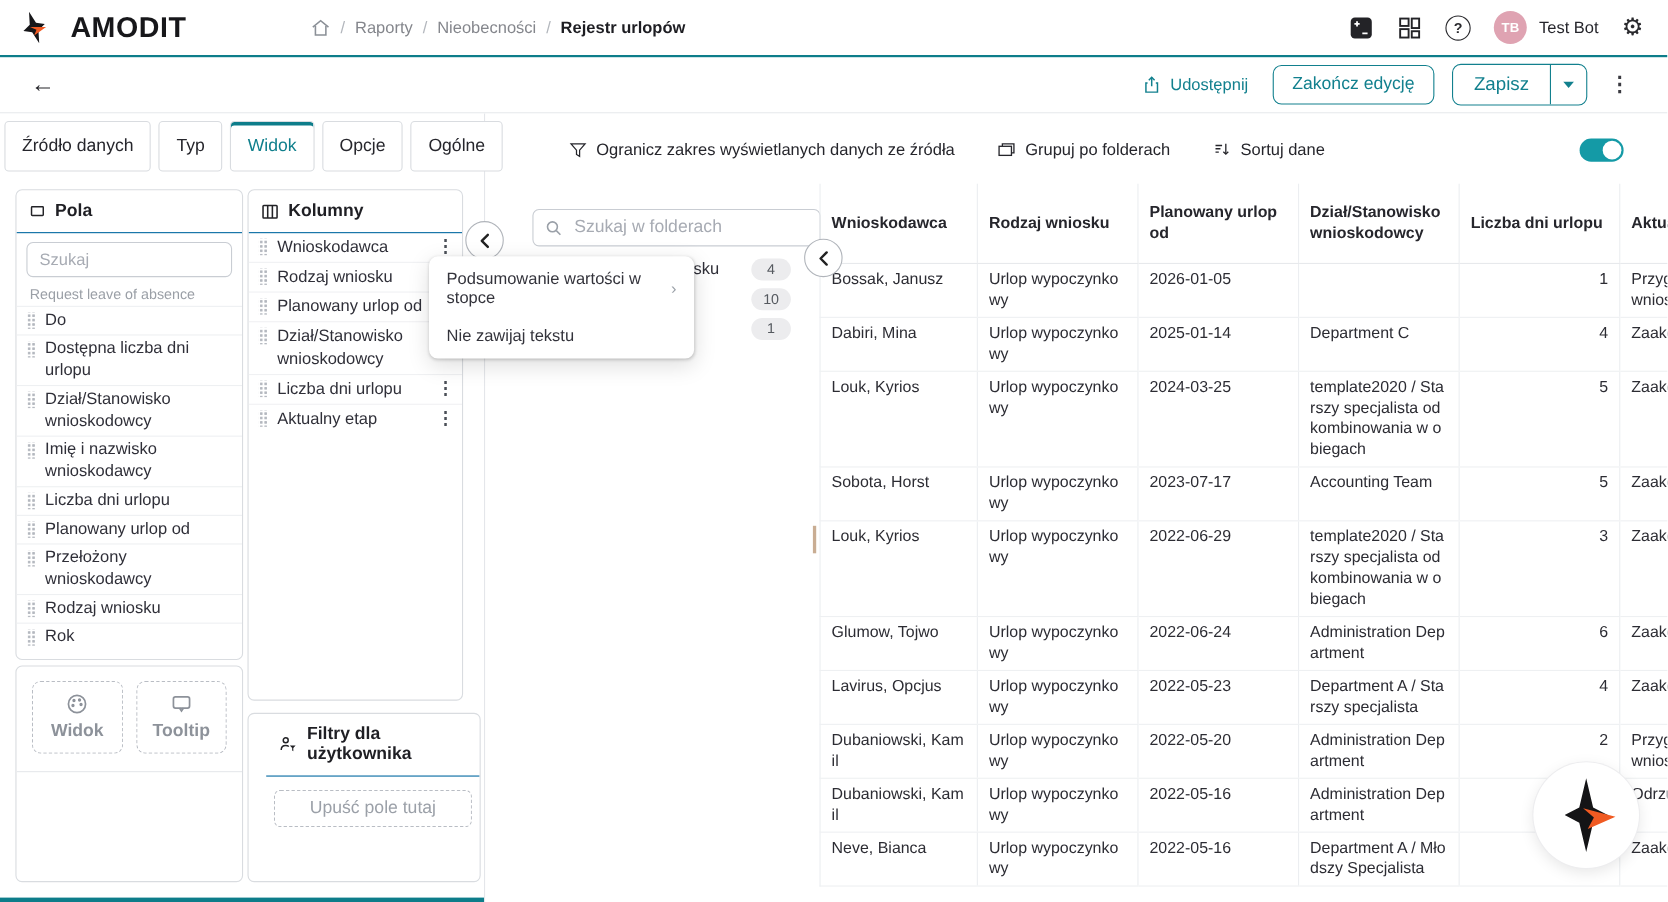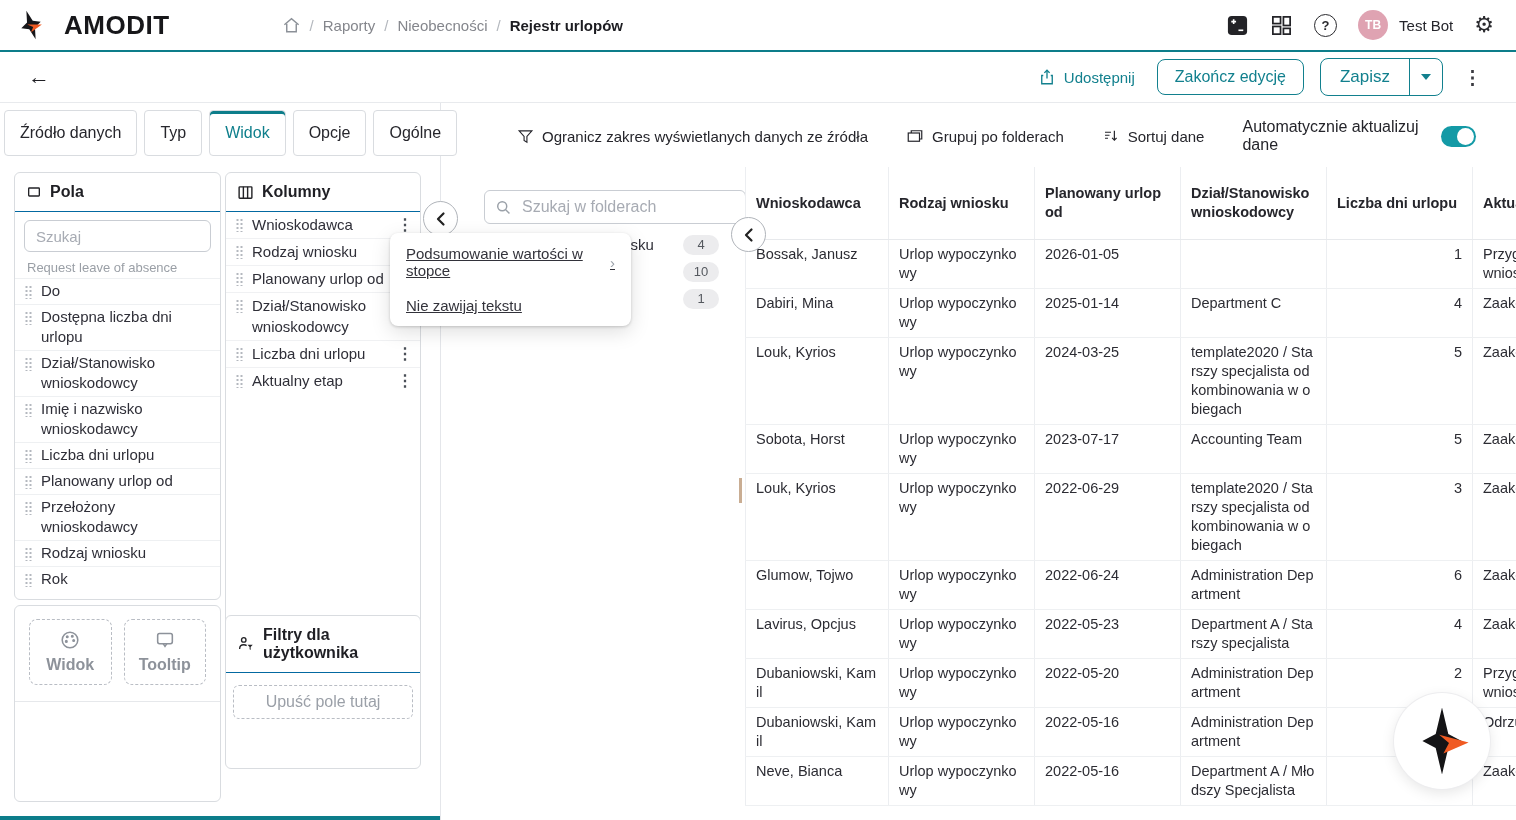--- a/index.html
+++ b/index.html
@@ -44,21 +44,21 @@
   .tabs{position:absolute;left:4px;top:7px;display:flex;gap:7px;}
   .tab{background:#fff;border:1px solid #d9dce0;border-radius:4px;padding:13px 15px;font-size:16px;
        color:#26262c;white-space:nowrap;}
   .tab.active{box-shadow:inset 0 3px 0 #0d7d8a;color:#0f7f8c;}
   .panel{position:absolute;background:#fff;border:1px solid #d9dce0;border-radius:6px;overflow:hidden;}
   .panel-h{display:flex;align-items:center;gap:8px;padding:10px 11px;font-weight:bold;font-size:16px;
            color:#1f1f24;border-bottom:1px solid #0369a1;}
   .p-pola{left:14px;top:69px;width:205px;height:426px;}
   .p-color{left:14px;top:502px;width:205px;height:195px;}
   .p-kolumny{left:225px;top:69px;width:194px;height:463px;}
-  .p-filters{left:225px;top:512px;width:194px;height:152px;}
+  .p-filters{left:225px;top:545px;width:194px;height:152px;padding-left:16px;}
   .searchbox{margin:8px 9px 4px 9px;height:30px;border:1px solid #c9cdd3;border-radius:6px;
              display:flex;align-items:center;padding:0 9px;gap:7px;}
   .searchbox input{border:none;outline:none;width:100%;font-size:15px;color:#2f2f38;
                    font-family:"Liberation Sans",sans-serif;background:transparent;}
   .searchbox input::placeholder{color:#a7abb3;}
   .group-label{padding:4px 12px 3px 12px;color:#9a9fa6;font-size:13px;}
   .frow{display:flex;align-items:flex-start;gap:9px;padding:2px 8px 3px 9px;border-top:1px solid #eef0f2;
         font-size:15px;line-height:20px;color:#2f2f38;}
   .handle{width:8px;height:15px;flex-shrink:0;margin-top:3px;
           background-image:radial-gradient(circle,#b4b8bf 1.1px,transparent 1.3px);
@@ -76,21 +76,21 @@
             color:#9ba0a8;font-size:16px;}
 
   
   .collapse{position:absolute;width:33px;height:33px;border-radius:50%;background:#fff;
             border:1px solid #b0b4ba;display:flex;align-items:center;justify-content:center;z-index:30;}
   .c1{left:423px;top:201px;}
   .c2{left:731px;top:217px;}
 
   
   .menu{position:absolute;left:390px;top:233px;width:241px;background:#fff;border-radius:8px;
-        box-shadow:0 1px 3px rgba(0,0,0,.18),0 6px 20px rgba(0,0,0,.13);z-index:60;padding:3px 0;text-decoration:underline;}
+        box-shadow:0 1px 3px rgba(0,0,0,.18),0 6px 20px rgba(0,0,0,.13);z-index:60;padding:3px 0;}
   .mitem{display:flex;align-items:center;padding:9px 16px;font-size:15px;color:#33333b;}
   .mitem .sub{margin-left:auto;color:#9aa0a8;font-size:15px;}
 
   
   .content{position:absolute;left:441px;top:103px;right:0;bottom:0;background:#fff;}
   .table-toolbar{position:absolute;left:76px;top:14px;right:40px;height:38px;display:flex;
                  align-items:center;gap:38px;font-size:15px;color:#25252b;}
   .taction{display:flex;align-items:center;gap:8px;white-space:nowrap;}
   .autoupd{margin-left:auto;display:flex;align-items:center;gap:12px;font-size:16px;color:#25252b;}
   .toggle{width:40px;height:21px;border-radius:11px;background:#149aa6;position:relative;}
@@ -375,21 +375,20 @@
         <span>
           <svg width="18" height="18" viewBox="0 0 24 24" fill="none" stroke="#25252b" stroke-width="1.6">
             <path d="M4 7 H12 M4 11 H10 M4 15 H8"></path>
               <path d="M16.5 5 V17"></path>
               <path d="M13.5 14.5 L16.5 17.5 L19.5 14.5"></path>
           </svg>
         </span>
         <span>Sortuj dane</span>
       </span>
       <span class="autoupd">
-        <span>Automatycznie aktualizuj dane</span>
         <span class="toggle">
             <span class="knob"></span>
           </span>
       </span>
     </div>
 
     <div class="folders-search">
       <span>
         <svg width="17" height="17" viewBox="0 0 20 20" fill="none" stroke="#9aa0a8" stroke-width="1.7">
           <circle cx="8.5" cy="8.5" r="5.3"></circle>

